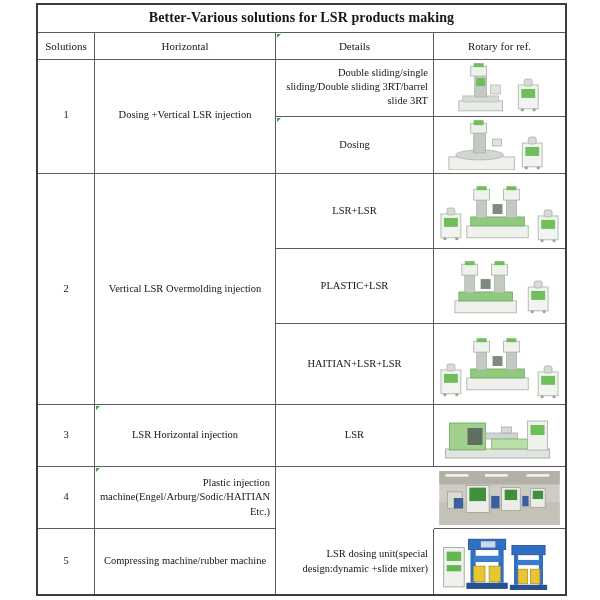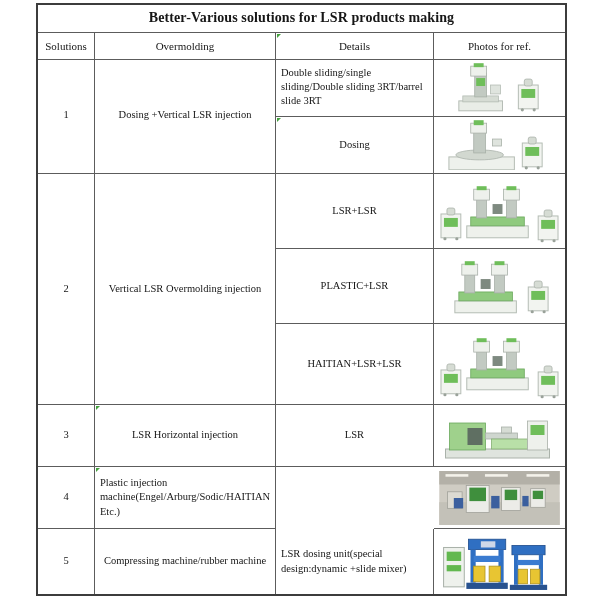--- a/index.html
+++ b/index.html
@@ -11,21 +11,21 @@
     position:absolute;left:36px;top:3px;
     display:grid;
     grid-template-columns:57px 181px 158px 131px;
     grid-template-rows:28px 25px 59px 57px 75px 75px 81px 62px 62px 65px;
     border:2px solid #3c3c3c;background:#fff;
   }
   .cell{
     position:relative;box-sizing:border-box;
     border-right:1px solid #5c5c5c;border-bottom:1px solid #5c5c5c;
     display:flex;align-items:center;justify-content:center;
-    text-align:left;padding:13px 5px;
+    text-align:right;padding:13px 5px;
     font-size:10.5px;line-height:1.35;
   }
   .noR{border-right:none;}
   .noB{border-bottom:none;}
   .title{grid-column:1/5;grid-row:1;font-weight:bold;font-size:14px;letter-spacing:.1px;}
   .hdr{font-size:11px;}
   
   .h1{grid-column:1;grid-row:2}.h2{grid-column:2;grid-row:2}.h3{grid-column:3;grid-row:2}.h4{grid-column:4;grid-row:2}
   .s1{grid-column:1;grid-row:3/5}.d1{grid-column:2;grid-row:3/5}
   .dt1a{grid-column:3;grid-row:3}.p1a{grid-column:4;grid-row:3}
@@ -140,26 +140,26 @@
       <rect x="40" y="8" width="14" height="6" fill="#cfd8e8"></rect>
     </g>
   </defs>
 </svg>
 
 <div class="tbl">
 
   <div class="cell title noR">Better-Various solutions for LSR products making</div>
 
   <div class="cell hdr h1">Solutions</div>
-  <div class="cell hdr h2">Overmolding</div>
+  <div class="cell hdr h2">Horizontal</div>
   <div class="cell hdr h3">
       <span class="mark"></span>
       <span>Details</span>
     </div>
-  <div class="cell hdr h4 noR">Photos for ref.</div>
+  <div class="cell hdr h4 noR">Rotary for ref.</div>
 
   <div class="cell s1">1</div>
   <div class="cell d1">Dosing +Vertical LSR injection</div>
   <div class="cell dt1a">Double sliding/single sliding/Double sliding 3RT/barrel slide 3RT</div>
   <div class="cell p1a noR">
     <svg class="photo" width="122" height="52" viewBox="0 0 122 52">
       <use href="#m-vert" x="14" y="2"></use>
         <use href="#m-dose" x="78" y="16"></use>
     </svg>
   </div>

